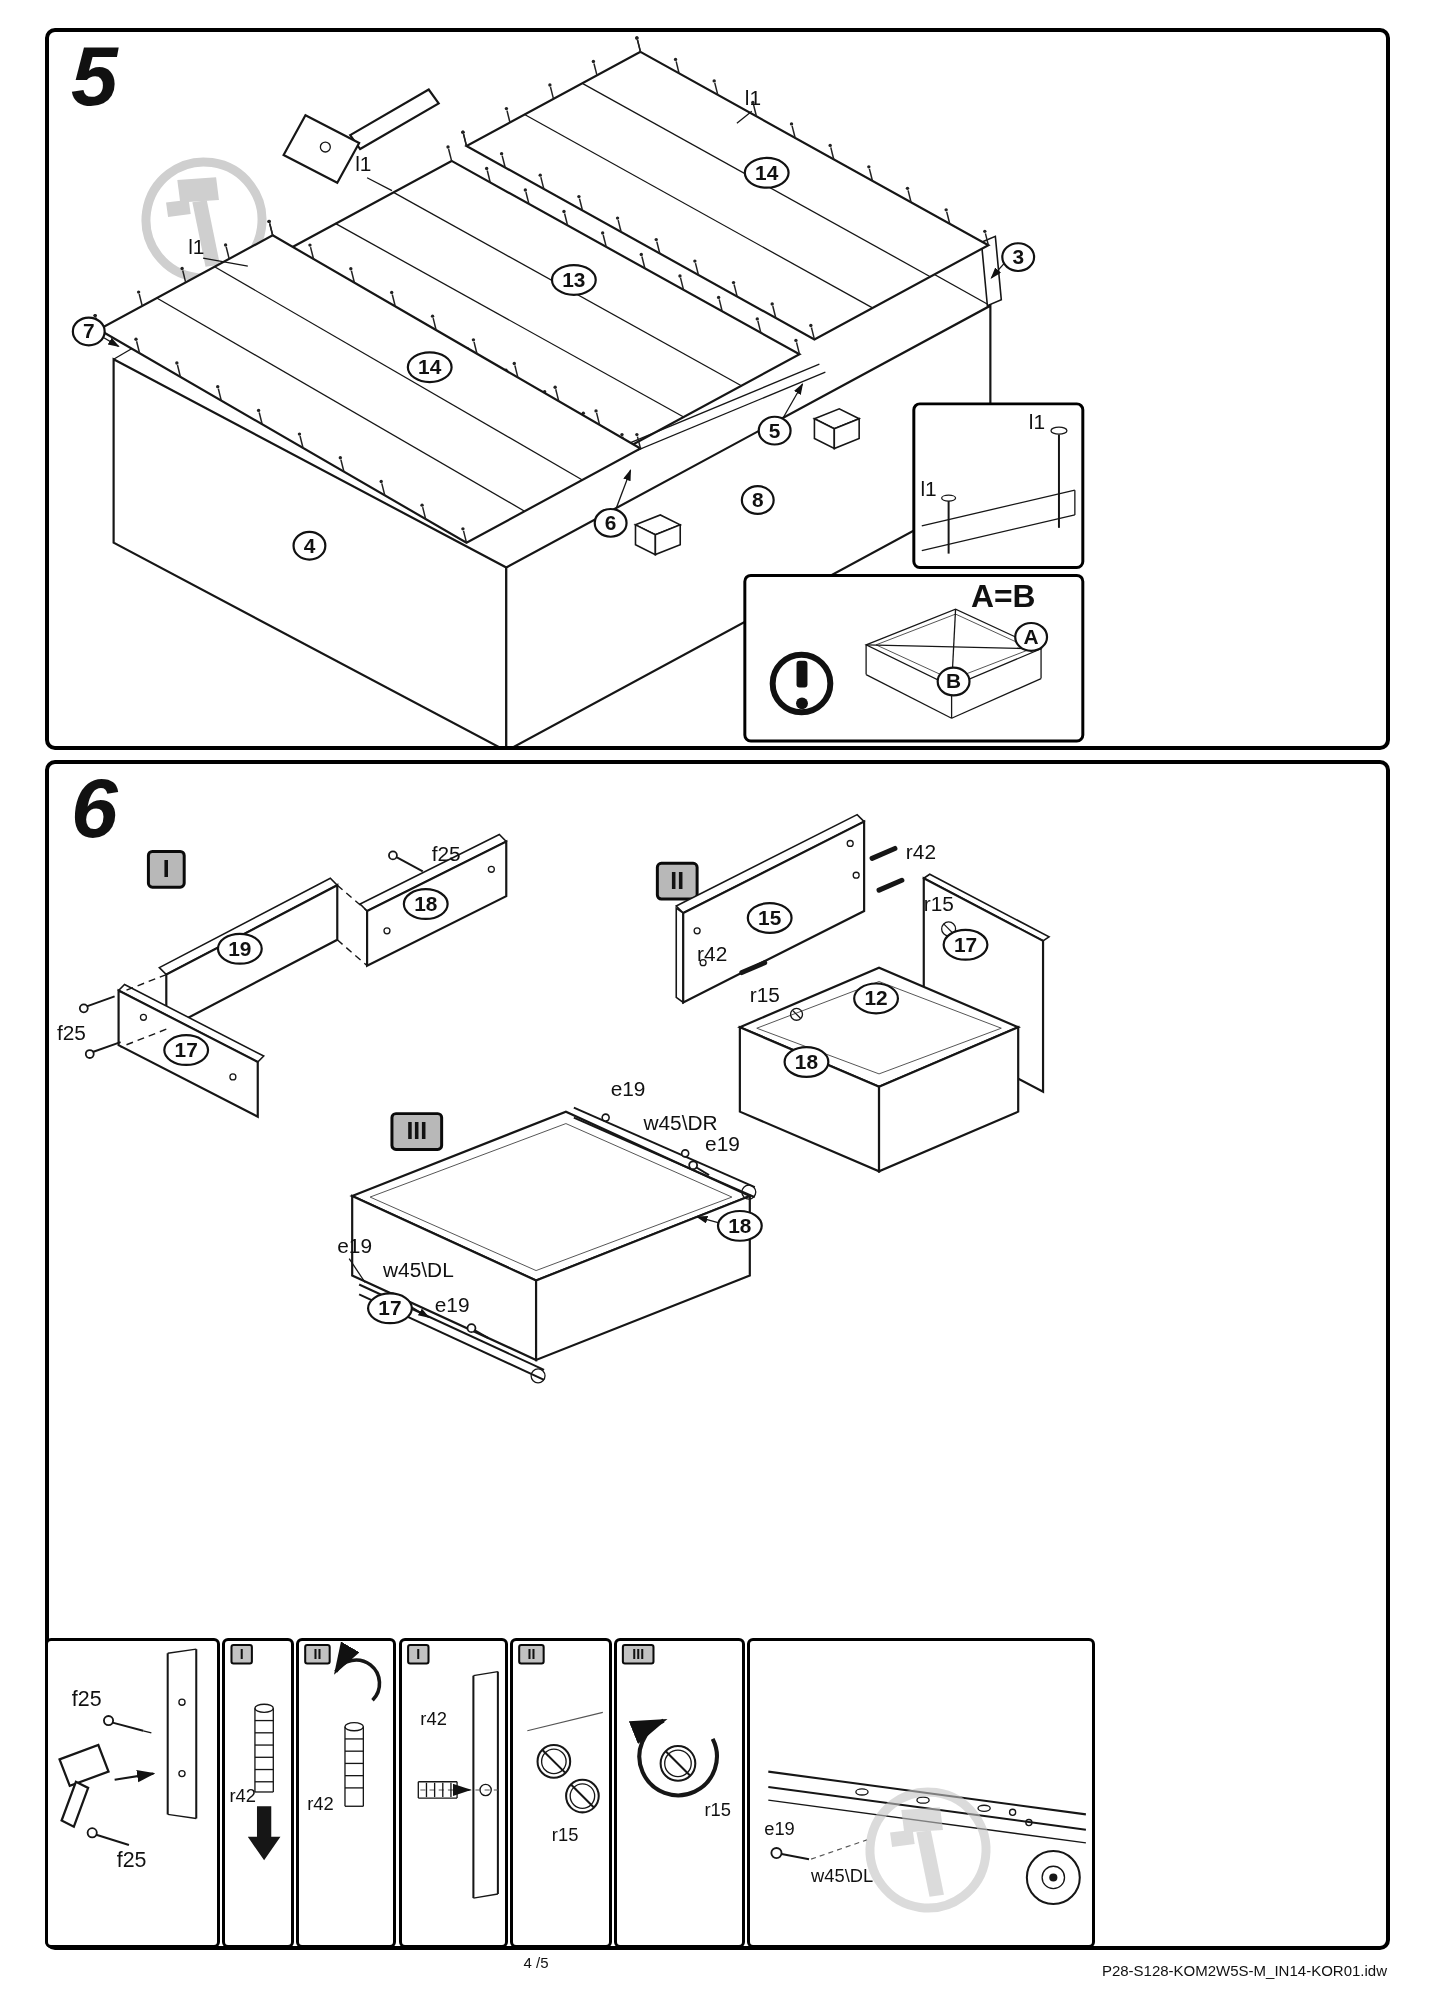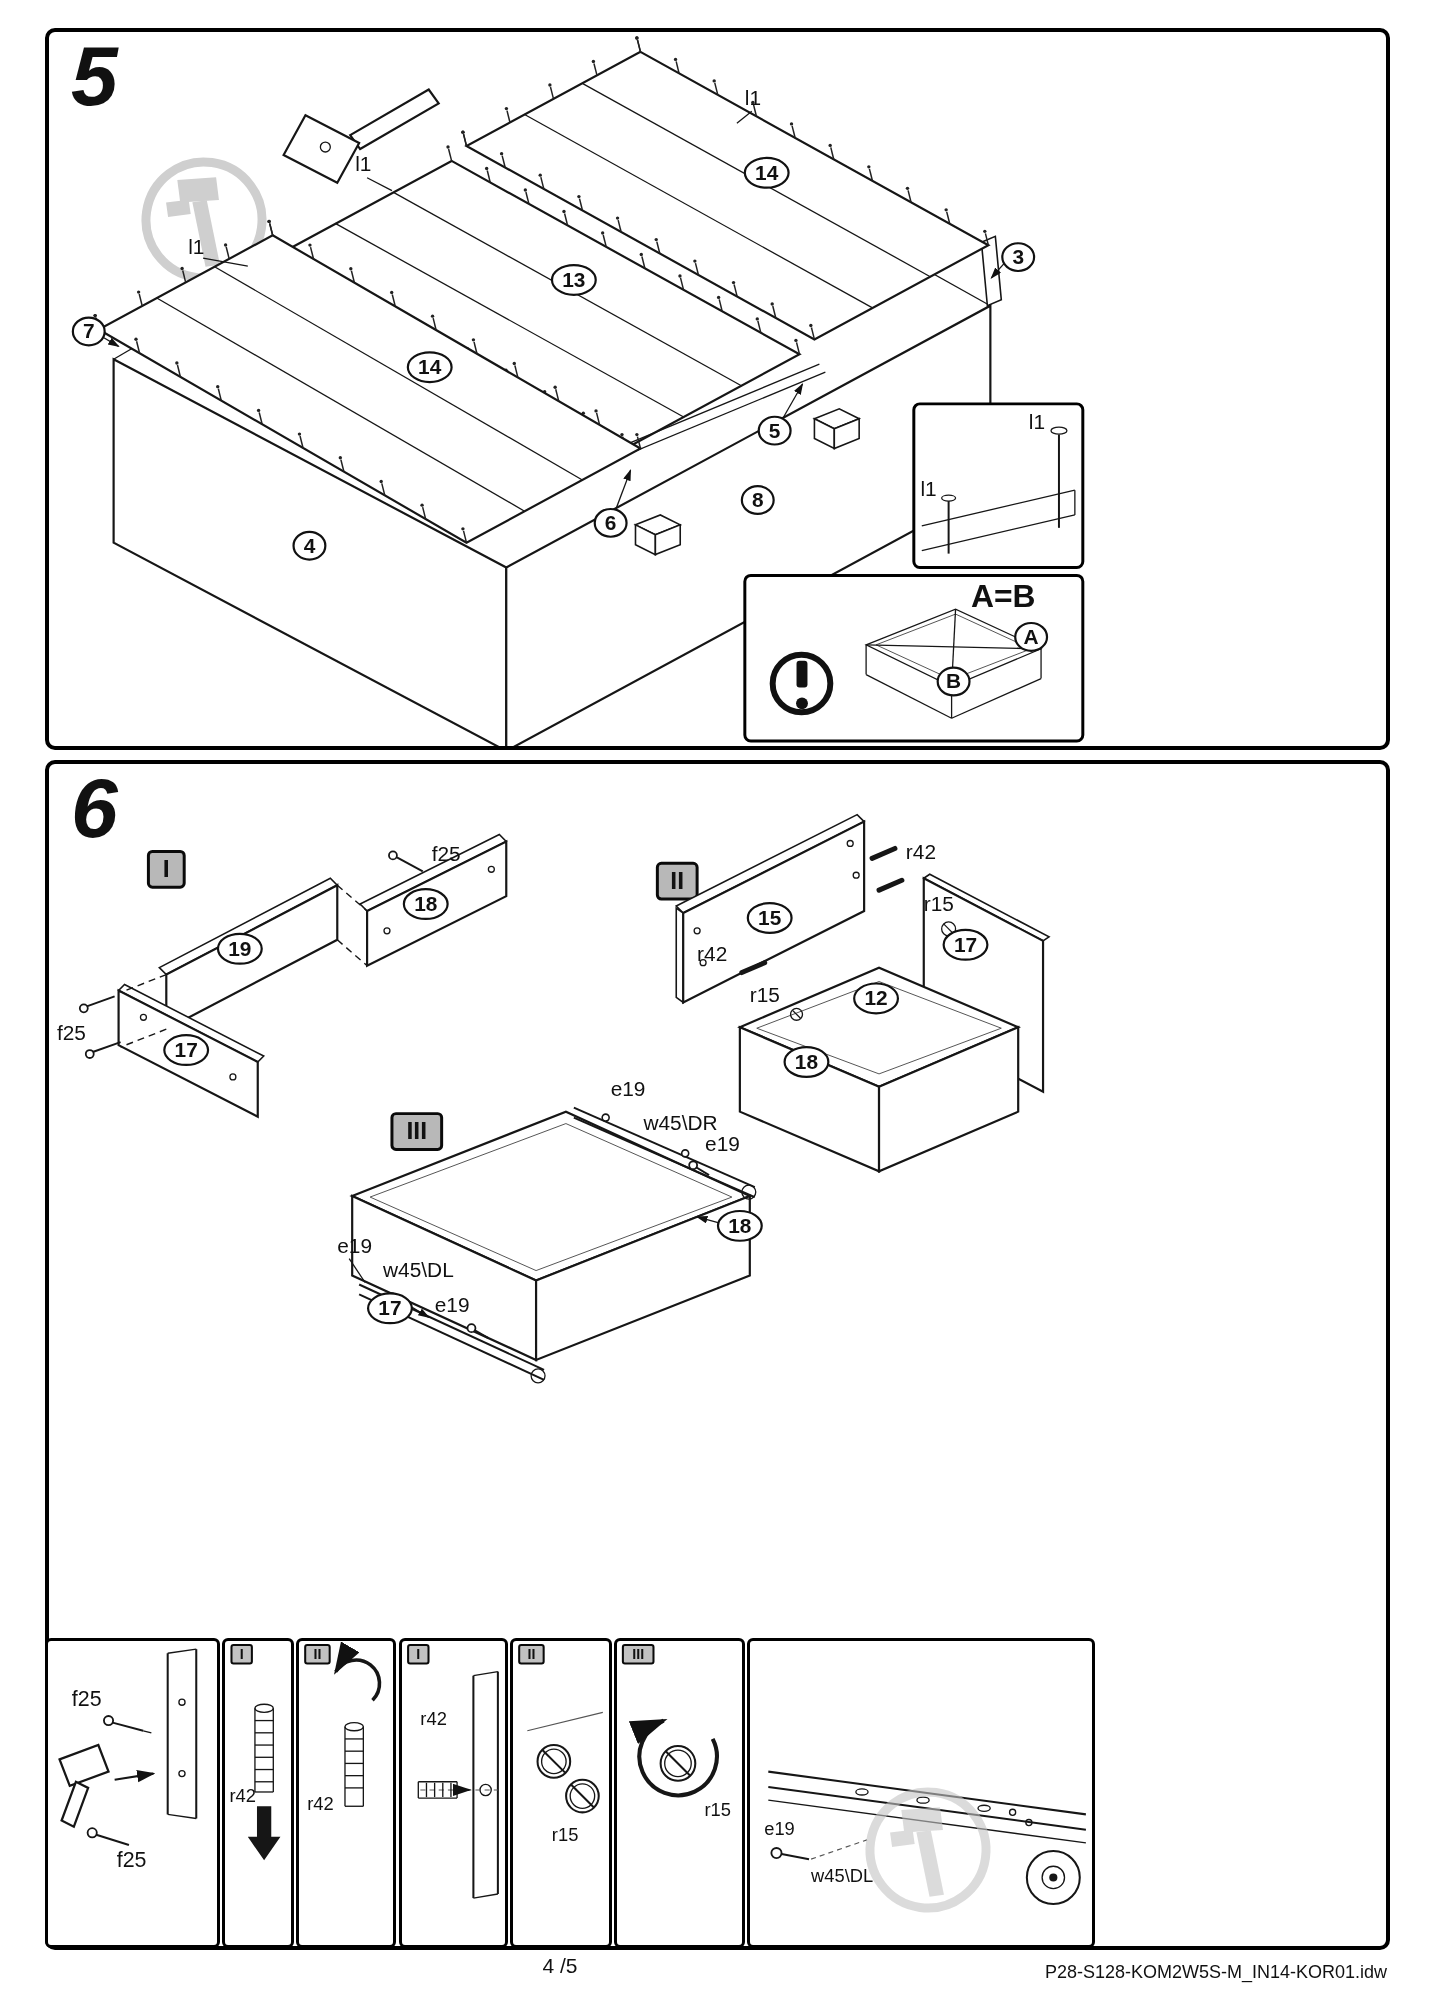--- a/index.html
+++ b/index.html
@@ -15,23 +15,23 @@
   #wm2{left:858px;top:1780px;z-index:9;opacity:.6;}
   .detailbox{position:absolute;border:3px solid #000;border-radius:6px;background:#fff;z-index:5;}
   #dbox1{left:45px;top:1638px;width:169px;height:304px;}
   #dbox2{left:222px;top:1638px;width:66px;height:304px;}
   #dbox3{left:296px;top:1638px;width:94px;height:304px;}
   #dbox4{left:399px;top:1638px;width:103px;height:304px;}
   #dbox5{left:510px;top:1638px;width:96px;height:304px;}
   #dbox6{left:614px;top:1638px;width:125px;height:304px;}
   #dbox7{left:747px;top:1638px;width:342px;height:304px;}
   .detailbox svg{width:100%;height:100%;display:block;}
-  #pagenum{position:absolute;left:480px;top:1954px;width:160px;text-align:center;
-           font-size:21px;z-index:6;}
-  #doccode{position:absolute;right:48px;top:1962px;font-size:18px;z-index:6;margin-left:12px;}
+  #pagenum{position:absolute;left:456px;top:1954px;width:160px;text-align:center;
+           font-size:15px;z-index:6;}
+  #doccode{position:absolute;right:48px;top:1962px;font-size:15px;z-index:6;margin-left:12px;}
   text{font-family:"Liberation Sans",sans-serif;fill:#111;}
   .lbl{font-size:21px;}
   .lbls{font-size:18px;}
   .co{font-size:21px;font-weight:600;text-anchor:middle;}
   .rom{font-weight:bold;text-anchor:middle;}
   .ln{stroke:#161616;stroke-width:2;fill:none;}
   .lnt{stroke:#161616;stroke-width:1.3;fill:none;}
   .face{fill:#fff;stroke:#161616;stroke-width:2.2;}
   .facel{fill:#fff;stroke:#161616;stroke-width:1.6;}
   .dash{stroke:#161616;stroke-width:1.4;fill:none;stroke-dasharray:7 5;}

